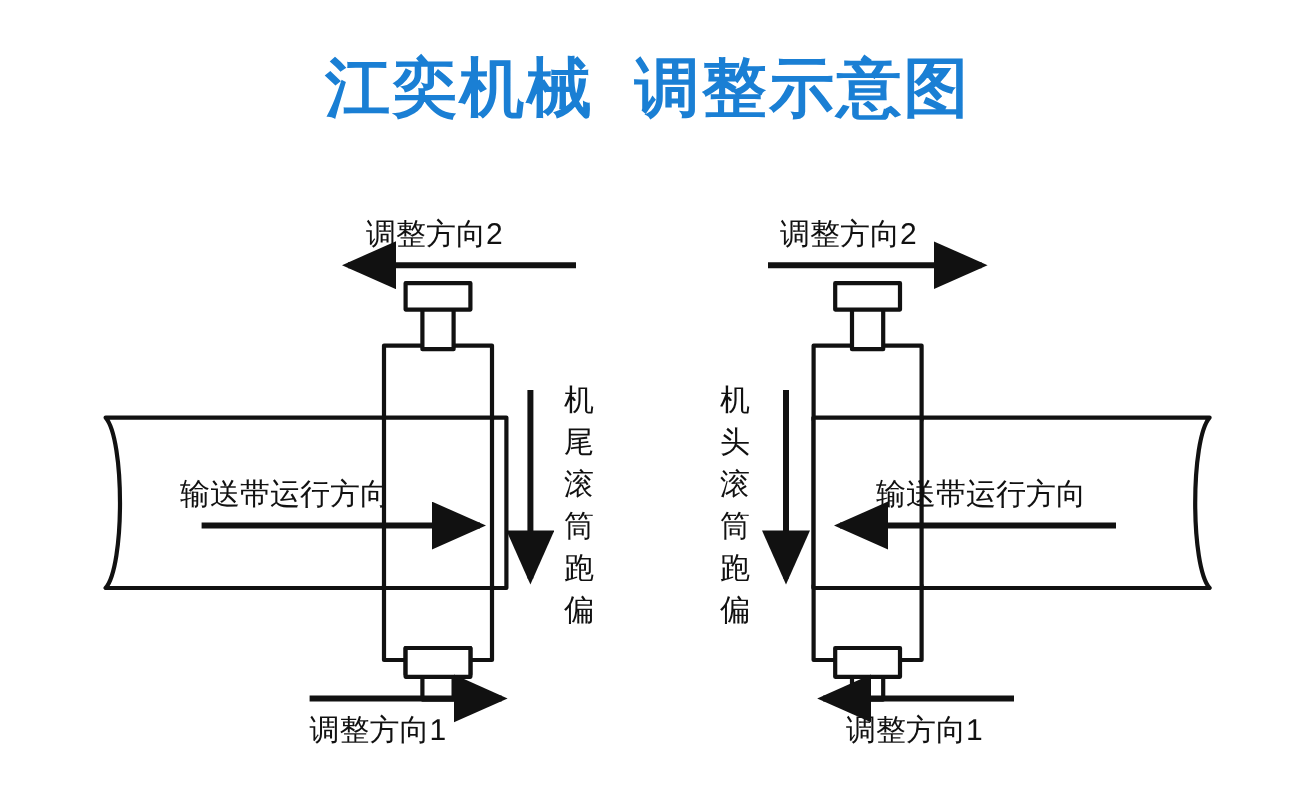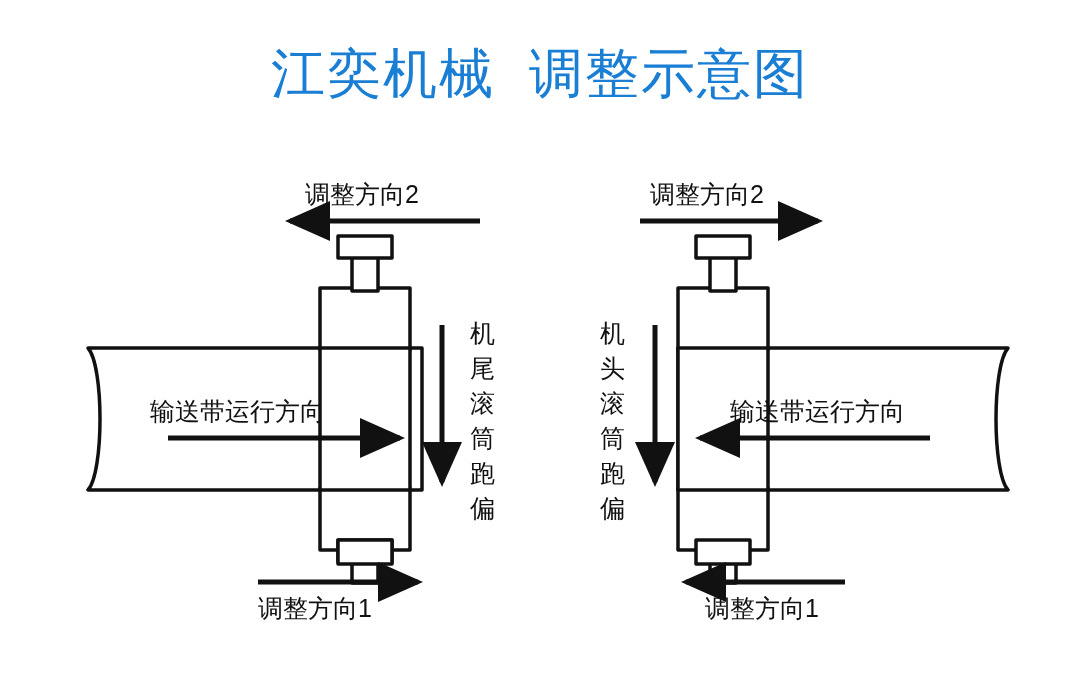--- a/index.html
+++ b/index.html
@@ -17,21 +17,21 @@
     background: #ffffff;
     overflow: hidden;
   }
   .title {
     position: absolute;
     left: 0;
     top: 38px;
     width: 1080px;
     text-align: center;
     font-size: 54px;
-    font-weight: normal;
+    font-weight: bold;
     letter-spacing: 2px;
     color: #1a7fd4;
     white-space: pre;
     font-family: "Liberation Sans", sans-serif;
   }
   svg.diagram {
     position: absolute;
     left: 0;
     top: 0;
     width: 1080px;

